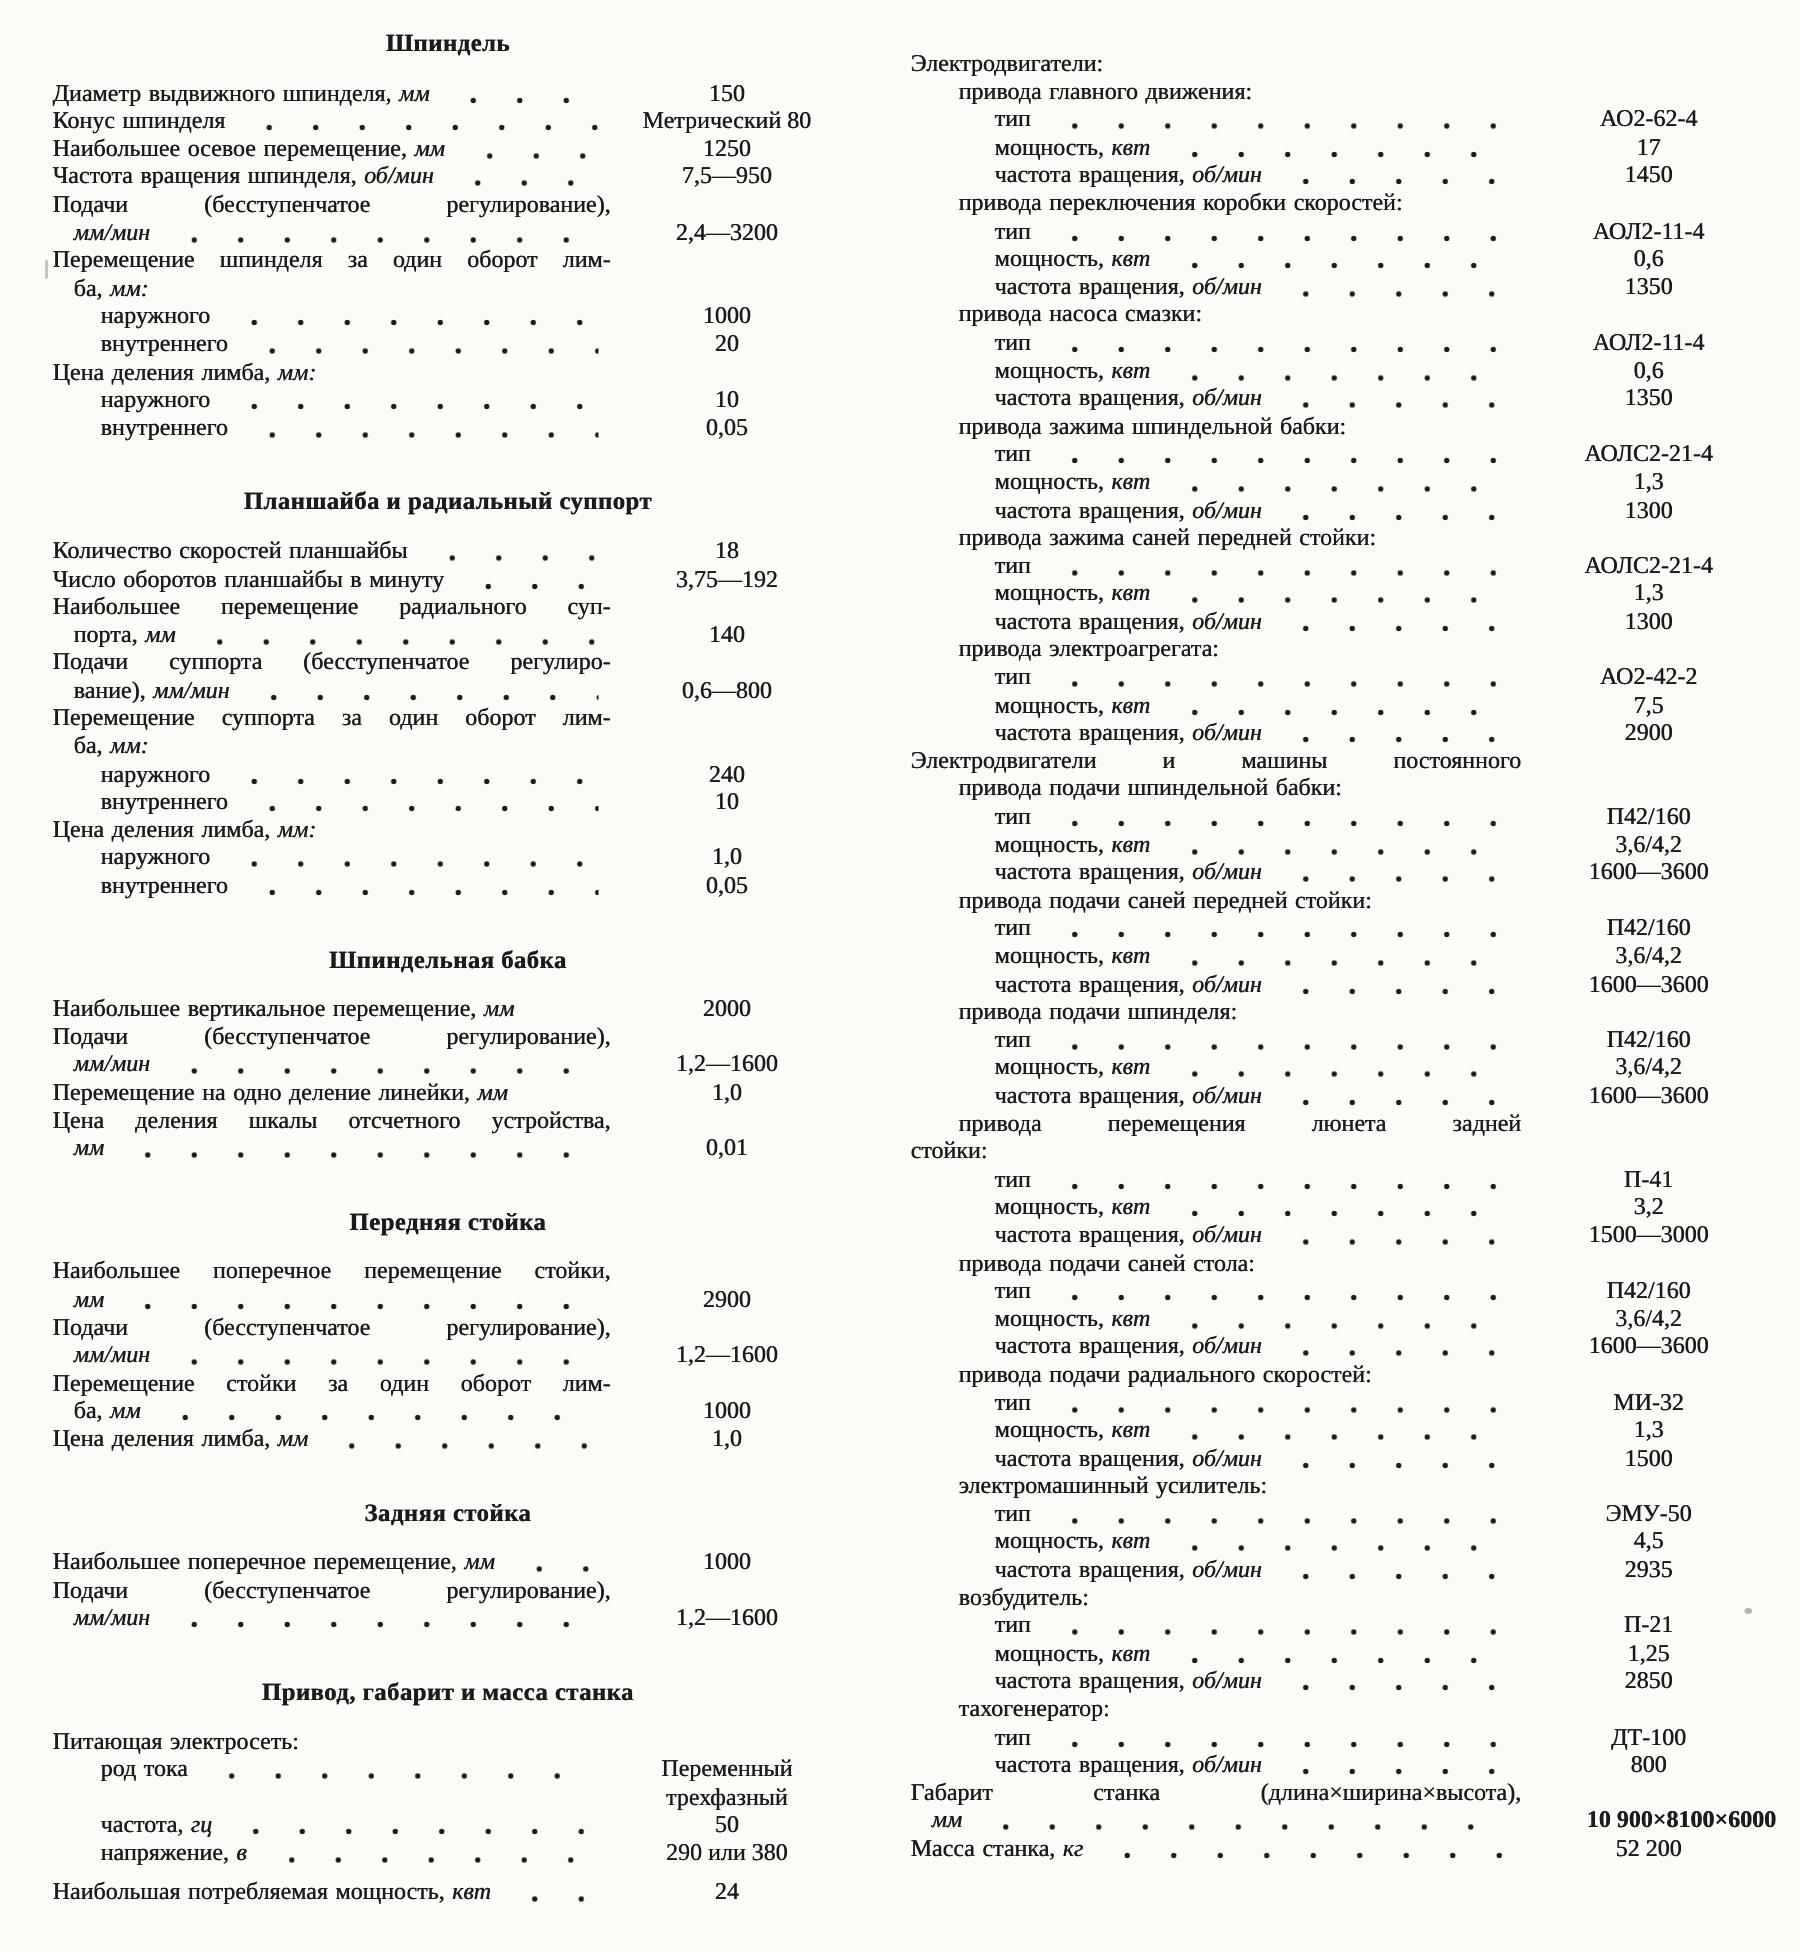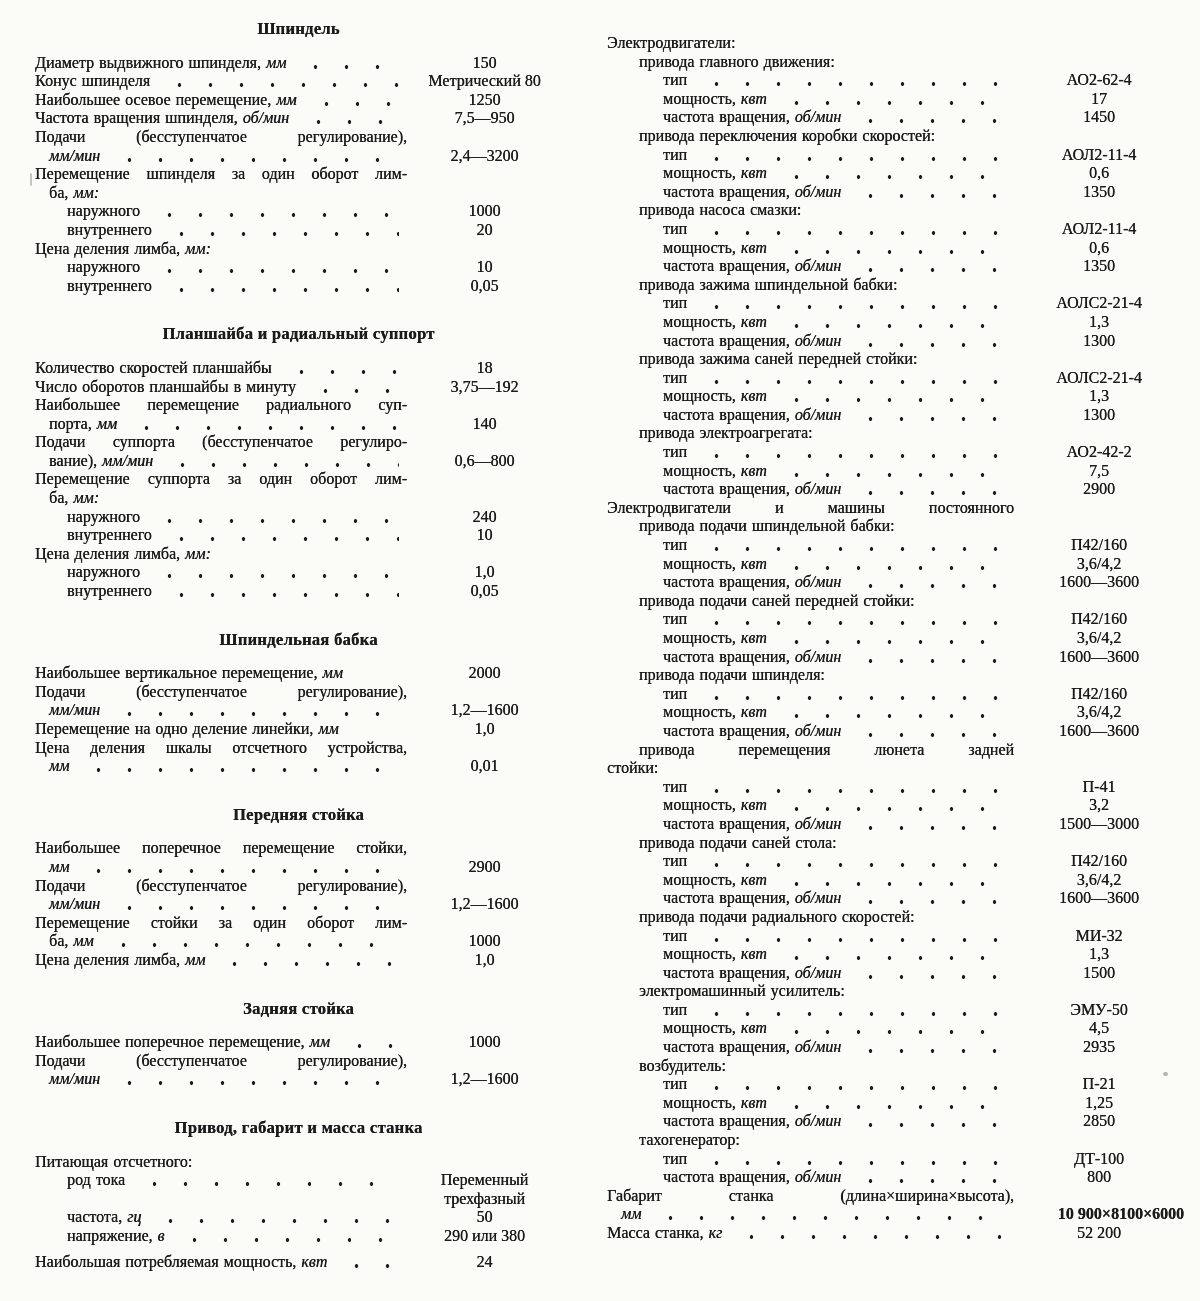--- a/index.html
+++ b/index.html
@@ -294,21 +294,21 @@
         </div>
         <div class="row i1">
           <span class="lbl"><span class="unit">мм/мин</span></span>
           <span class="lead dots"></span>
           <span class="val">1,2—1600</span>
         </div>
       </div>
       <div class="sec">
         <div class="h">Привод, габарит и масса станка</div>
         <div class="row">
-          <span class="lbl"><span>Питающая отсчетного:</span></span>
+          <span class="lbl"><span>Питающая электросеть:</span></span>
           <span class="lead"></span>
           <span class="val"></span>
         </div>
         <div class="row i2">
           <span class="lbl"><span>род тока</span></span>
           <span class="lead dots"></span>
           <span class="val">Переменный трехфазный</span>
         </div>
         <div class="row i2">
           <span class="lbl"><span>частота,</span> <span class="unit">гц</span></span>

